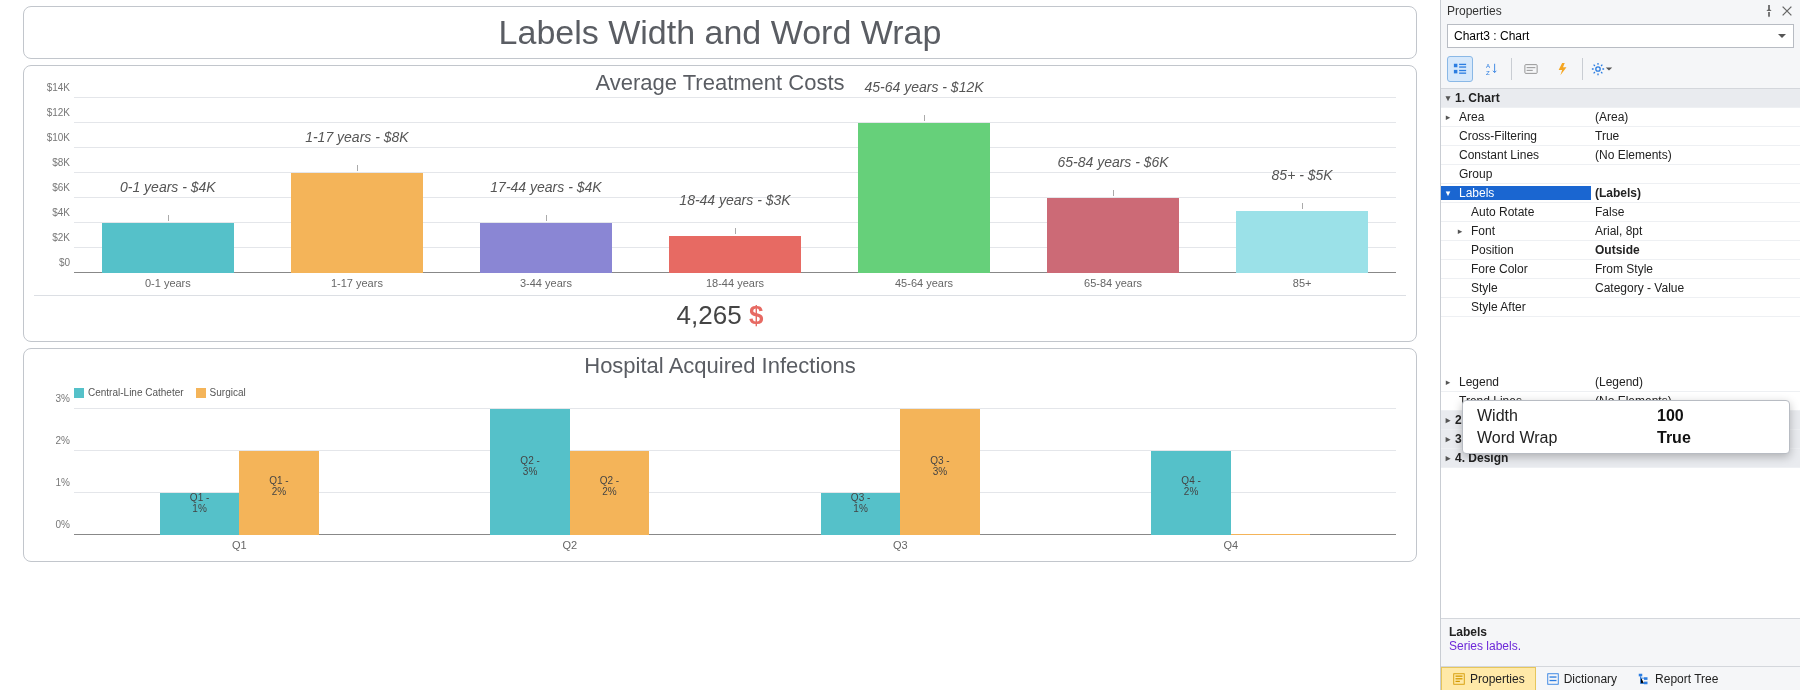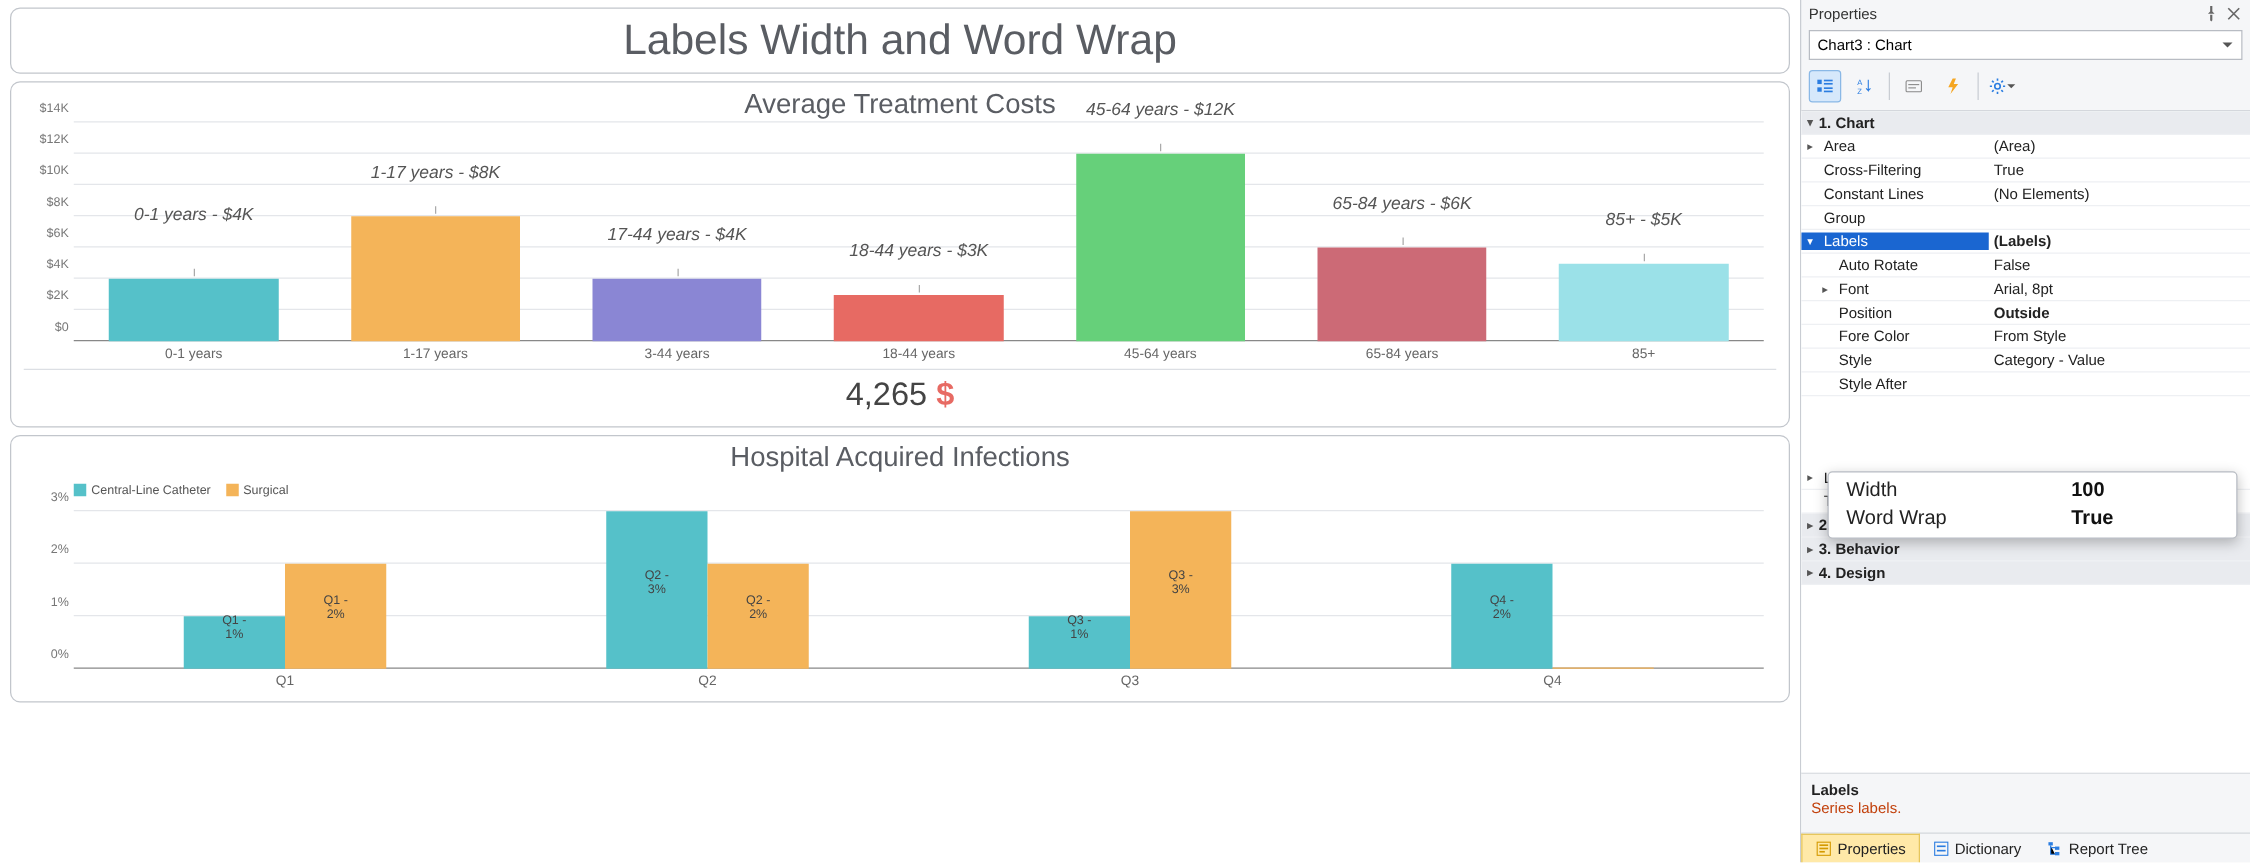--- a/index.html
+++ b/index.html
@@ -1,17 +1,17 @@
 <!DOCTYPE html>
 <html><head>
 <meta charset="utf-8">
 <style>
   * { box-sizing: border-box; margin: 0; padding: 0; }
   body { font-family: "Segoe UI", Arial, sans-serif; font-size: 12px; background: #fff; display: flex; height: 690px; width: 1800px; overflow: hidden; }
-  .main { flex: 1; padding: 6px 8px; display: flex; flex-direction: column; gap: 6px; position: relative; }
+  .main { flex: 1; padding: 6px 23px; display: flex; flex-direction: column; gap: 6px; position: relative; }
   .panel { border: 1px solid #c2c6cc; border-radius: 8px; background: #fff; }
   .title-panel { text-align: center; padding: 6px 0; }
   .title-panel h1 { font-size: 34px; color: #5a5d63; font-weight: 400; }
   .sub-title { text-align: center; font-size: 22px; color: #5a5d63; padding: 4px 0 2px; font-weight: 400; }
   .chart-box { padding: 0 10px 6px; }
   .chart-plot { position: relative; height: 175px; margin-left: 40px; margin-right: 10px; }
   .yaxis { position: absolute; left: -40px; top: 0; bottom: 0; width: 40px; }
   .ytick { position: absolute; right: 4px; font-size: 10px; color: #777; transform: translateY(-50%); }
   .grid-line { position: absolute; left: 0; right: 0; border-top: 1px solid #e4e6ea; }
   .xaxis-line { position: absolute; left: 0; right: 0; bottom: 0; border-top: 1px solid #888; }
@@ -43,21 +43,21 @@
   .grow .v { flex: 1; color: #222; padding-left: 4px; }
   .grow.cat { background: #e9ebef; font-weight: 600; }
   .grow.cat .k { padding-left: 14px; }
   .grow.sel .k { background: #1a66d1; color: #fff; }
   .grow .exp { position: absolute; left: 2px; width: 10px; text-align: center; color: #555; font-size: 9px; }
   .grow { position: relative; }
   .grow.sub .k { padding-left: 30px; }
   .grow.bold .v { font-weight: 600; }
   .desc-box { border-top: 1px solid #d4d7dc; padding: 6px 8px; height: 48px; background: #f5f6f8; }
   .desc-box .dh { font-weight: 600; color: #222; }
-  .desc-box .dt { color: #c2410c; }
+  .desc-box .dt { color: #6d28d9; }
   .bottom-tabs { display: flex; border-top: 1px solid #d4d7dc; background: #f5f6f8; }
   .btab { display: flex; align-items: center; gap: 4px; padding: 4px 10px; cursor: pointer; font-size: 12px; color: #222; }
   .btab.active { background: #ffe9a8; border: 1px solid #e6c65c; border-bottom: none; }
   .tiny-icon { width: 14px; height: 14px; }
 
   
   .float-tip { position: absolute; background: #fff; border: 1px solid #b8bcc3; box-shadow: 0 3px 10px rgba(0,0,0,0.25); border-radius: 4px; padding: 4px 0; font-size: 16px; z-index: 50; }
   .float-tip .frow { display: flex; padding: 2px 14px; }
   .float-tip .fk { width: 180px; color: #222; }
   .float-tip .fv { font-weight: 700; color: #111; }
@@ -87,21 +87,21 @@
       <div class="grid-line" style="bottom:14.3%"></div>
         <div class="grid-line" style="bottom:28.6%"></div>
       <div class="grid-line" style="bottom:42.9%"></div>
         <div class="grid-line" style="bottom:57.1%"></div>
       <div class="grid-line" style="bottom:71.4%"></div>
         <div class="grid-line" style="bottom:85.7%"></div>
       <div class="grid-line" style="bottom:100%"></div>
       <div class="xaxis-line"></div>
 
       <div class="bar" style="left:2.1%;width:10%;background:#55c1c9;height:28.6%"></div>
-      <div class="bar-label" style="left:7.1%;bottom:28.6%;margin-bottom:28px">0-1 years - $4K</div>
+      <div class="bar-label" style="left:7.1%;bottom:28.6%;margin-bottom:12px">0-1 years - $4K</div>
       <div class="tick-mark" style="left:7.1%;bottom:28.6%;margin-bottom:2px"></div>
 
       <div class="bar" style="left:16.4%;width:10%;background:#f4b459;height:57.1%"></div>
       <div class="bar-label" style="left:21.4%;bottom:57.1%;margin-bottom:12px">1-17 years - $8K</div>
       <div class="tick-mark" style="left:21.4%;bottom:57.1%;margin-bottom:2px"></div>
 
       <div class="bar" style="left:30.7%;width:10%;background:#8a86d4;height:28.6%"></div>
       <div class="bar-label" style="left:35.7%;bottom:28.6%;margin-bottom:12px">17-44 years - $4K</div>
       <div class="tick-mark" style="left:35.7%;bottom:28.6%;margin-bottom:2px"></div>
 
@@ -350,21 +350,21 @@
           <rect x="2" y="2" width="4" height="3" fill="#2b7de1"></rect>
           <rect x="8" y="6" width="4" height="3" fill="#2b7de1"></rect>
           <rect x="8" y="11" width="4" height="3" fill="#2b7de1"></rect>
           <path stroke="#2b7de1" d="M4 5v8h4M4 7h4"></path>
         </svg>
       <span>Report Tree</span>
     </div>
   </div>
 </div>
 
-<div class="float-tip" style="right:10px; top:377px; width:328px;">
+<div class="float-tip" style="right:10px; top:400px; width:328px;">
   <div class="frow">
       <div class="fk">Width</div>
       <div class="fv">100</div>
     </div>
   <div class="frow">
       <div class="fk">Word Wrap</div>
       <div class="fv">True</div>
     </div>
 </div>
 

